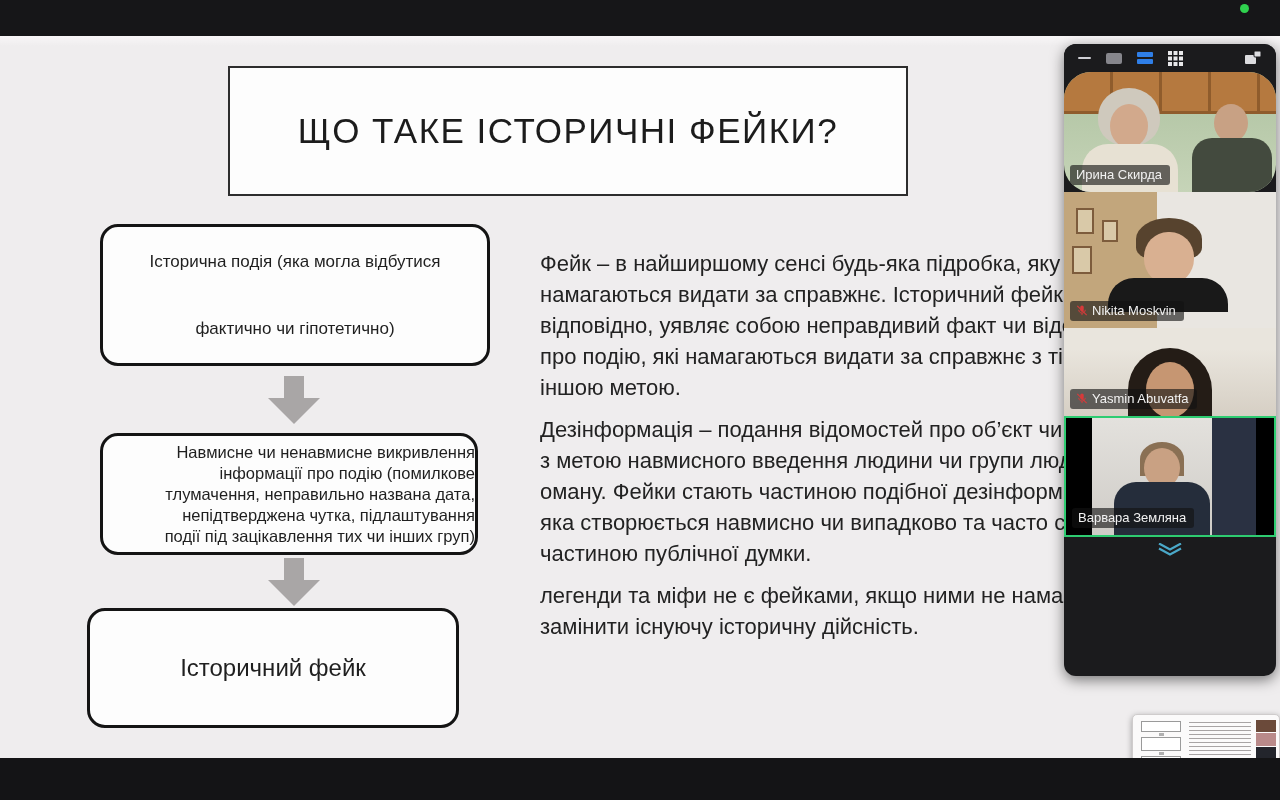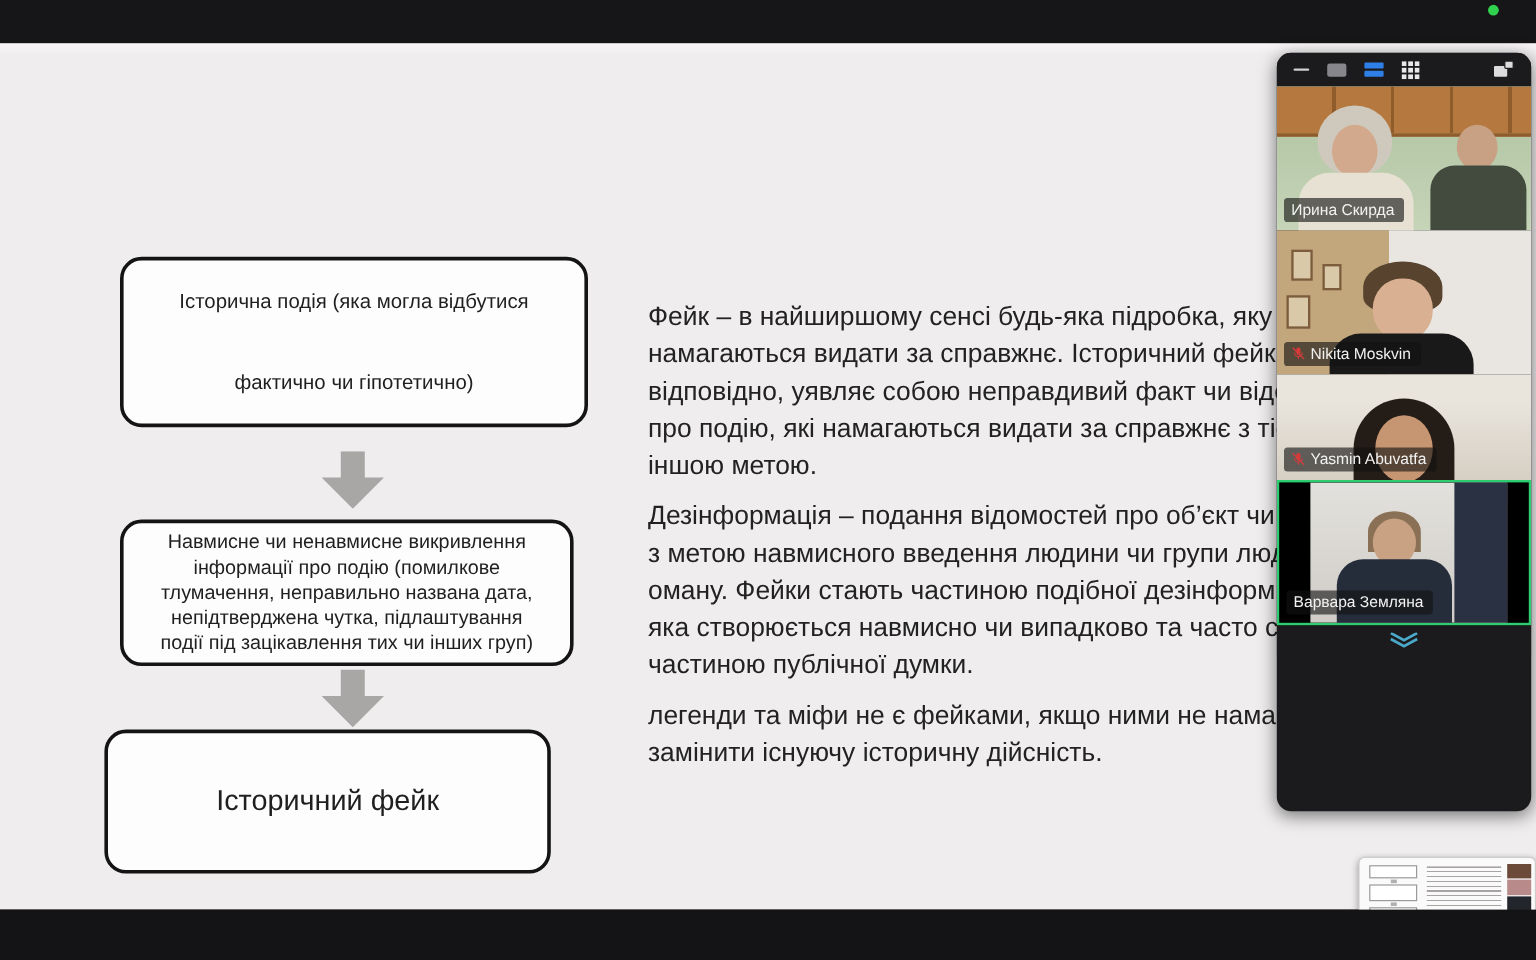--- a/index.html
+++ b/index.html
@@ -19,22 +19,22 @@
 
   .title-box { position:absolute; left:228px; top:30px; width:680px; height:130px;
                background:#fdfdfd; border:2px solid #2d2d2d; display:flex;
                align-items:center; justify-content:center; }
   .title-box span { font-size:35px; letter-spacing:1.5px; color:#1c1c1c; white-space:nowrap; }
 
   .flow-box { position:absolute; background:#fdfdfd; border:3px solid #141414;
               border-radius:18px; display:flex; flex-direction:column;
               align-items:center; justify-content:center; text-align:center; }
   .flow-box div { white-space:nowrap; }
-  .fb1 { left:100px; top:178px; width:390px; height:142px; font-size:17px; line-height:23px;gap:44px; }
-  .fb2 { left:100px; top:397px; width:378px; height:122px; font-size:16.5px; line-height:21px; }
+  .fb1 { left:100px; top:188px; width:390px; height:142px; font-size:17px; line-height:23px;gap:44px; }
+  .fb2 { left:100px; top:397px; width:378px; height:122px; font-size:16.5px; line-height:21px;align-items:flex-end; }
   .fb3 { left:87px; top:572px; width:372px; height:120px; font-size:24px; }
 
   .flow-arrow { position:absolute; left:268px; width:52px; height:48px; }
   .fa1 { top:340px; } .fa2 { top:522px; }
 
   .text-col { position:absolute; left:540px; top:212px; }
   .para { margin-bottom:11px; }
   .txt-line { font-size:22px; line-height:31px; white-space:nowrap; color:#222; }
   .txt-line .bold { font-weight:700; }
 
@@ -64,21 +64,21 @@
         box-shadow:0 4px 14px rgba(0,0,0,.5); }
   .vp-toolbar { height:28px; display:flex; align-items:center; gap:15px;
         padding:0 14px; background:#1b1b1d; }
   .ic-min { width:13px; height:2px; background:#cfcfd4; border-radius:1px; }
   .ic-spk { width:16px; height:11px; background:#86868c; border-radius:2px; }
   .ic-strip { width:16px; height:12px; display:flex; flex-direction:column; gap:2px; }
   .ic-strip div { height:5px; background:#2f7fe8; border-radius:1px; }
   .vp-spacer { flex:1; }
 
   .tile { position:relative; width:100%; overflow:hidden; background:#000; }
-  .t1 { height:120px; } .t2 { height:120px; } .t3 { height:88px; }
+  .t1 { height:120px;border-radius:27px; } .t2 { height:136px; } .t3 { height:88px; }
   .t4 { height:121px; border:2px solid #2ecc71; } .t5 { height:99px; }
   .tile .el { position:absolute; }
 
   
   .t1 { background:linear-gradient(180deg,#aec2a0,#c6d4b8); }
   .t1 .cabinet { left:0; right:0; top:0; height:42px;
       background:repeating-linear-gradient(90deg,#b5793f 0 46px,#8f5c2c 46px 49px);
       border-bottom:3px solid #8f5c2c; }
   .t1 .p1-hair { left:34px; top:16px; width:62px; height:58px; background:#cfc9bd;
       border-radius:50% 50% 45% 45%; }
@@ -144,20 +144,23 @@
 <body>
 
 <div class="screen">
 
   <div class="topbar">
     <span class="share-dot"></span>
   </div>
 
   <div class="stage">
 
+    <div class="title-box">
+      <span>ЩО ТАКЕ ІСТОРИЧНІ ФЕЙКИ?</span>
+    </div>
 
     <div class="flow-box fb1">
         <div>Історична подія (яка могла відбутися</div>
         <div>фактично чи гіпотетично)</div>
       </div>
 
     <svg class="flow-arrow fa1" viewBox="0 0 52 48">
         <polygon points="16,0 36,0 36,22 52,22 26,48 0,22 16,22" fill="#a9a6a6"></polygon>
       </svg>
 

